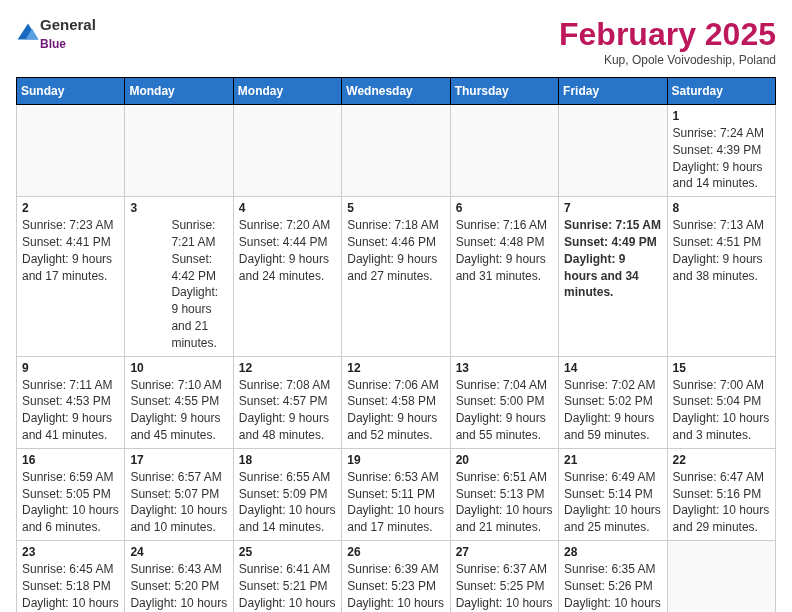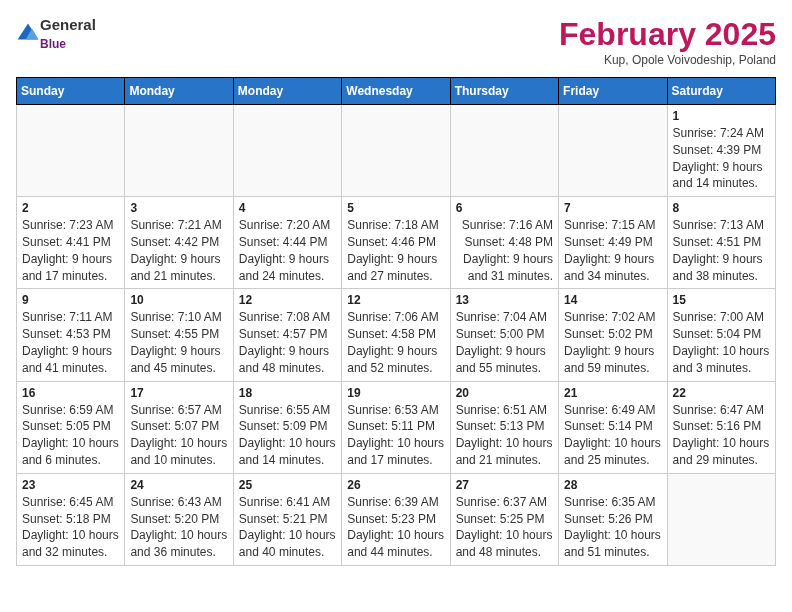--- a/index.html
+++ b/index.html
@@ -135,45 +135,45 @@
       </tr>
       <tr>
         <td>
           <span class="day-number">2</span>
           <div class="day-info" style="white-space: pre-line;">Sunrise: 7:23 AM
 Sunset: 4:41 PM
 Daylight: 9 hours and 17 minutes.</div>
         </td>
         <td>
           <span class="day-number">3</span>
-          <div class="day-info" style="white-space: pre-line;">Sunrise: 7:21 AM
+          <div class="day-info" style="white-space: pre-line; margin-left: 41px;">Sunrise: 7:21 AM
 Sunset: 4:42 PM
 Daylight: 9 hours and 21 minutes.</div>
         </td>
         <td>
           <span class="day-number">4</span>
           <div class="day-info" style="white-space: pre-line;">Sunrise: 7:20 AM
 Sunset: 4:44 PM
 Daylight: 9 hours and 24 minutes.</div>
         </td>
         <td>
           <span class="day-number">5</span>
           <div class="day-info" style="white-space: pre-line;">Sunrise: 7:18 AM
 Sunset: 4:46 PM
 Daylight: 9 hours and 27 minutes.</div>
         </td>
         <td>
           <span class="day-number">6</span>
-          <div class="day-info" style="white-space: pre-line; text-align: right;">Sunrise: 7:16 AM
+          <div class="day-info" style="white-space: pre-line;">Sunrise: 7:16 AM
 Sunset: 4:48 PM
 Daylight: 9 hours and 31 minutes.</div>
         </td>
         <td>
           <span class="day-number">7</span>
-          <div class="day-info" style="white-space: pre-line;">Sunrise: 7:15 AM
+          <div class="day-info" style="white-space: pre-line; font-weight: bold;">Sunrise: 7:15 AM
 Sunset: 4:49 PM
 Daylight: 9 hours and 34 minutes.</div>
         </td>
         <td>
           <span class="day-number">8</span>
           <div class="day-info" style="white-space: pre-line;">Sunrise: 7:13 AM
 Sunset: 4:51 PM
 Daylight: 9 hours and 38 minutes.</div>
         </td>
       </tr>

